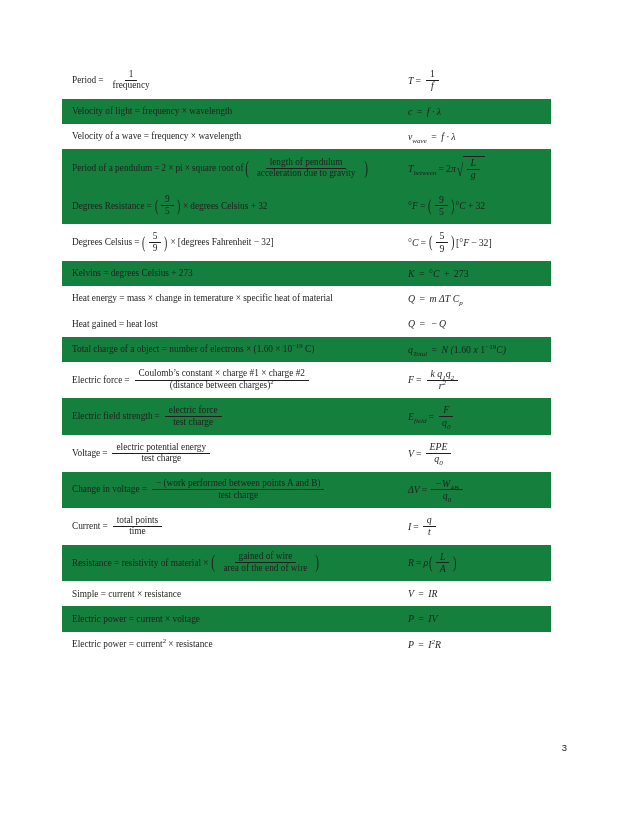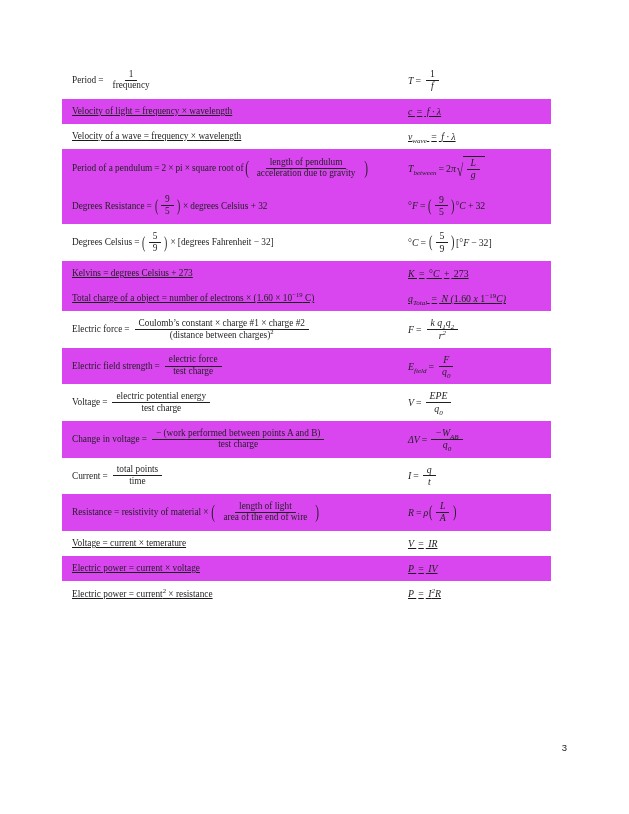--- a/index.html
+++ b/index.html
@@ -20,42 +20,41 @@
     left: 0; top: 0;
     width: 629px;
     height: 814px;
     background: #ffffff;
   }
   .content {
     position: absolute;
     left: 62px;
     top: 62px;
     width: 489px;
-    text-decoration: underline;
   }
 
   
   .section-heading {
     font-family: "Liberation Sans", sans-serif;
     font-weight: bold;
     font-size: 15.5px;
     text-align: center;
     color: #0d0d0d;
     letter-spacing: -0.1px;
     padding: 10px 0 7px 0;
   }
 
   
   .formula-table {
     width: 489px;
     border-collapse: collapse;
     table-layout: fixed;
   }
   .formula-table tr.shaded td {
-    background: #d946ef;
+    background: #15803d;
   }
   .formula-table td {
     vertical-align: middle;
     padding: 0;
   }
   .cell {
     padding: 7px 10px 7px 10px;
     min-height: 16px;
     box-sizing: border-box;
     display: flex;
@@ -388,22 +387,46 @@
                 <span class="words">Kelvins = degrees Celsius + 273</span>
               </div>
         </td>
         <td class="col-symbols">
           <div class="cell">
                 <span class="sym">K <span class="eq">=</span> <span class="up">°</span>C <span class="eq">+</span> <span class="up">273</span></span>
               </div>
         </td>
       </tr>
 
-
-
+      <tr>
+        <td class="col-words">
+          <div class="cell">
+                <span class="words">Heat energy = mass  ×  change in temerature  ×  specific heat of material</span>
+              </div>
+        </td>
+        <td class="col-symbols">
+          <div class="cell">
+                <span class="sym">Q <span class="eq">=</span> m&nbsp;ΔT&nbsp;C<sub class="sb">p</sub></span>
+              </div>
+        </td>
+      </tr>
+
+
+      <tr>
+        <td class="col-words">
+          <div class="cell">
+                <span class="words">Heat gained = heat lost</span>
+              </div>
+        </td>
+        <td class="col-symbols">
+          <div class="cell">
+                <span class="sym">Q <span class="eq">=</span> <span class="eq">−</span>Q</span>
+              </div>
+        </td>
+      </tr>
     </tbody>
   </table>
 
 
   <table class="formula-table">
     <tbody>
       <tr class="shaded">
         <td class="col-words">
           <div class="cell">
                 <span class="words">Total charge of a object = number of electrons  ×  (1.60  ×  10<sup class="sp">−19</sup> C)</span>
@@ -574,21 +597,21 @@
       <tr class="shaded">
         <td class="col-words">
           <div class="cell">
                 <span class="words">
             <span class="row-inline">
               <span>Resistance  =  resistivity of material</span>
                     <span class="times">×</span>
               <span class="paren">
                 <span class="pl">(</span>
                 <span class="frac">
-                        <span class="num">length of light</span>
+                        <span class="num">gained of wire</span>
                         <span class="den">area of the end of wire</span>
                       </span>
                 <span class="pr">)</span>
               </span>
             </span>
           </span>
               </div>
         </td>
         <td class="col-symbols">
           <div class="cell">
@@ -607,21 +630,21 @@
               </span>
             </span>
           </span>
               </div>
         </td>
       </tr>
 
       <tr>
         <td class="col-words">
           <div class="cell">
-                <span class="words">Voltage = current  ×  temerature</span>
+                <span class="words">Simple = current  ×  resistance</span>
               </div>
         </td>
         <td class="col-symbols">
           <div class="cell">
                 <span class="sym">V <span class="eq">=</span> IR</span>
               </div>
         </td>
       </tr>
 
       <tr class="shaded">

